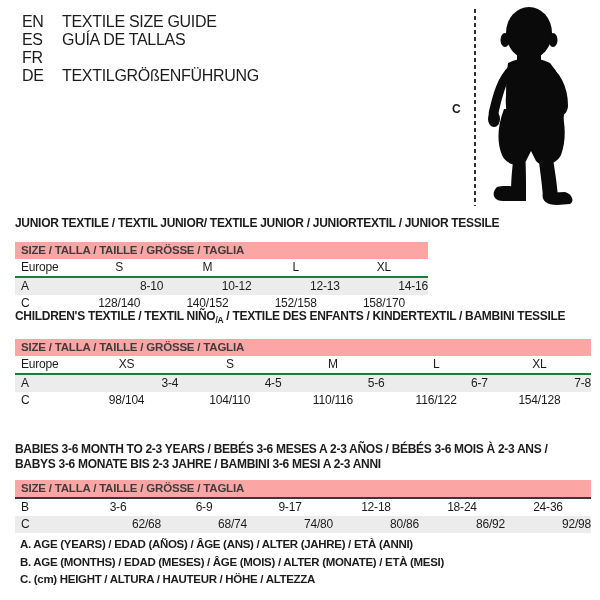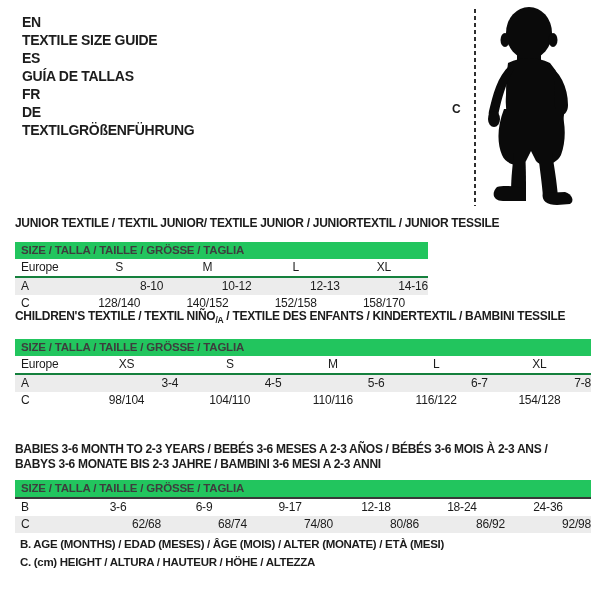--- a/index.html
+++ b/index.html
@@ -3,31 +3,31 @@
 <meta charset="utf-8">
 <style>
   html,body{margin:0;padding:0;}
   body{
     width:600px;height:600px;position:relative;background:#ffffff;
     font-family:"Liberation Sans","DejaVu Sans",sans-serif;
     color:#1c1c1c;overflow:hidden;
   }
   
   .lang-block{position:absolute;left:22px;top:13px;}
-  .lang-row{display:flex;line-height:18px;font-size:14px;font-weight:bold;letter-spacing:-0.3px;flex-direction:column;}
+  .lang-row{display:flex;line-height:18px;font-size:16px;font-weight:normal;letter-spacing:-0.3px;}
   .lang-code{width:40px;flex:none;}
   
   .measure-line{position:absolute;left:474px;top:9px;width:2px;height:197px;
     background:repeating-linear-gradient(to bottom,#2e2e2e 0 4px,transparent 4px 7px);}
   .measure-label{position:absolute;left:452px;top:102px;font-size:12px;font-weight:bold;}
   .baby-svg{position:absolute;left:484px;top:5px;}
   
   .size-table-wrap{position:absolute;}
   .tbl-title{font-size:12px;font-weight:bold;letter-spacing:-0.3px;line-height:15px;margin-bottom:11px;white-space:nowrap;}
-  .band{background:#22c55e;color:#3d3d3d;font-size:11.5px;font-weight:bold;letter-spacing:-0.2px;
+  .band{background:#fca5a5;color:#3d3d3d;font-size:11.5px;font-weight:bold;letter-spacing:-0.2px;
     padding:2px 0 2px 6px;line-height:13px;}
   .band.dark-bottom{border-bottom:2px solid #383838;}
   table.t{border-collapse:collapse;table-layout:fixed;width:100%;}
   table.t td{font-size:12px;line-height:13px;padding:2px 0 2px;text-align:center;color:#1c1c1c;letter-spacing:-0.2px;}
   table.t td.lbl{text-align:left;padding-left:6px;}
   table.t col.c-lbl{width:60px;}
   tr.sizes td{border-bottom:2px solid #15803d;}
   tr.stripe td{background:#ececec;text-align:right;}
   .sub{font-size:8.5px;vertical-align:-3px;font-weight:bold;}
   
@@ -190,15 +190,16 @@
         <td>74/80</td>
         <td>80/86</td>
         <td>86/92</td>
         <td>92/98</td>
       </tr>
     </tbody>
   </table>
 </div>
 
 <div class="footnotes">
+  <div class="footnote">A. AGE (YEARS) / EDAD (AÑOS) / ÂGE (ANS) / ALTER (JAHRE) / ETÀ (ANNI)</div>
   <div class="footnote">B. AGE (MONTHS) / EDAD (MESES) / ÂGE (MOIS) / ALTER (MONATE) / ETÀ (MESI)</div>
   <div class="footnote">C. (cm) HEIGHT / ALTURA / HAUTEUR / HÖHE / ALTEZZA</div>
 </div>
 
 </body></html>

